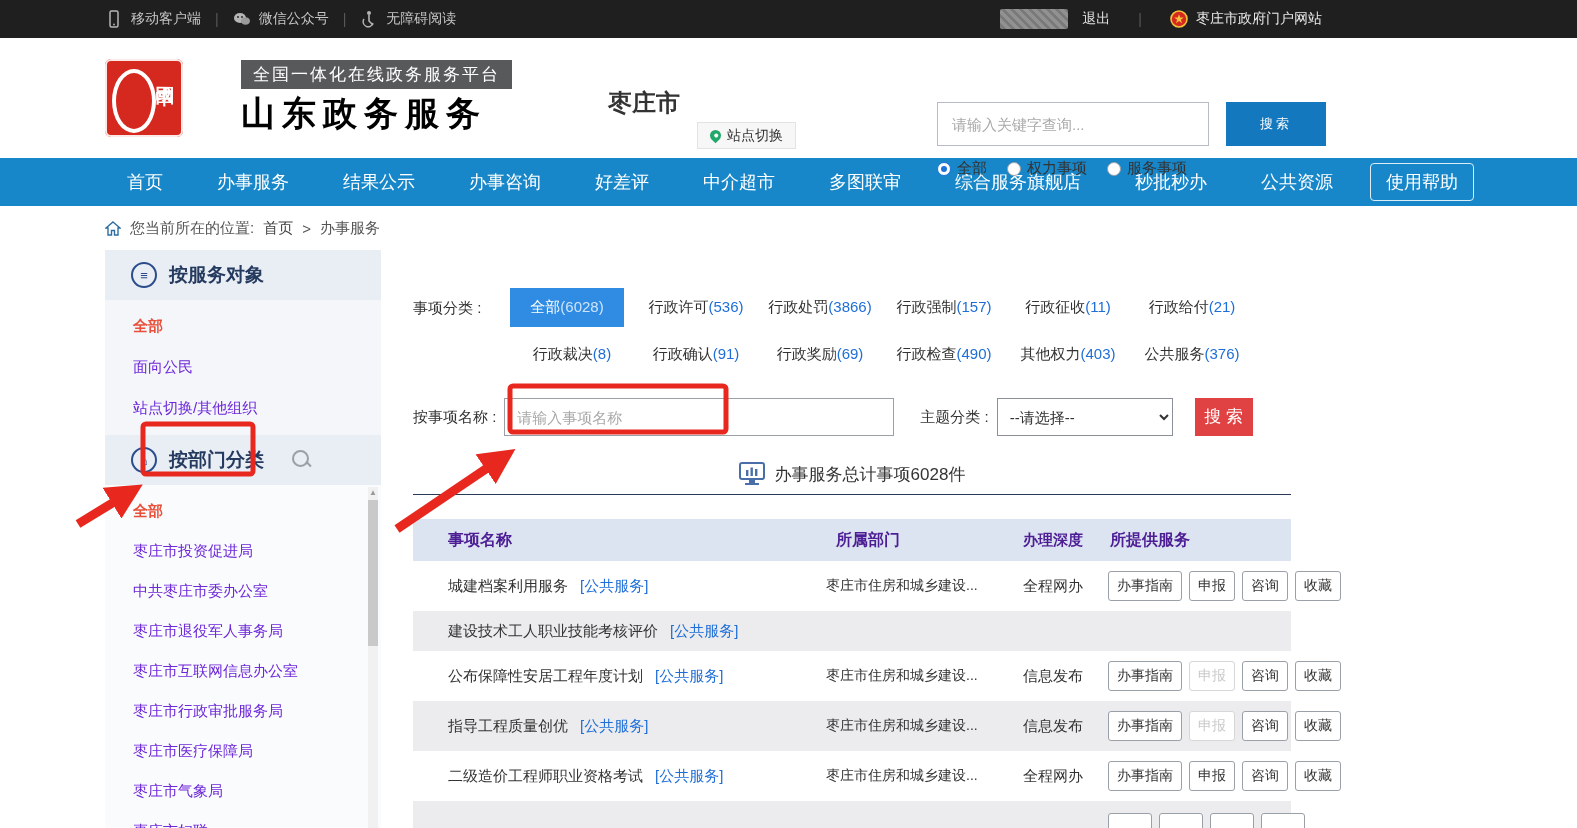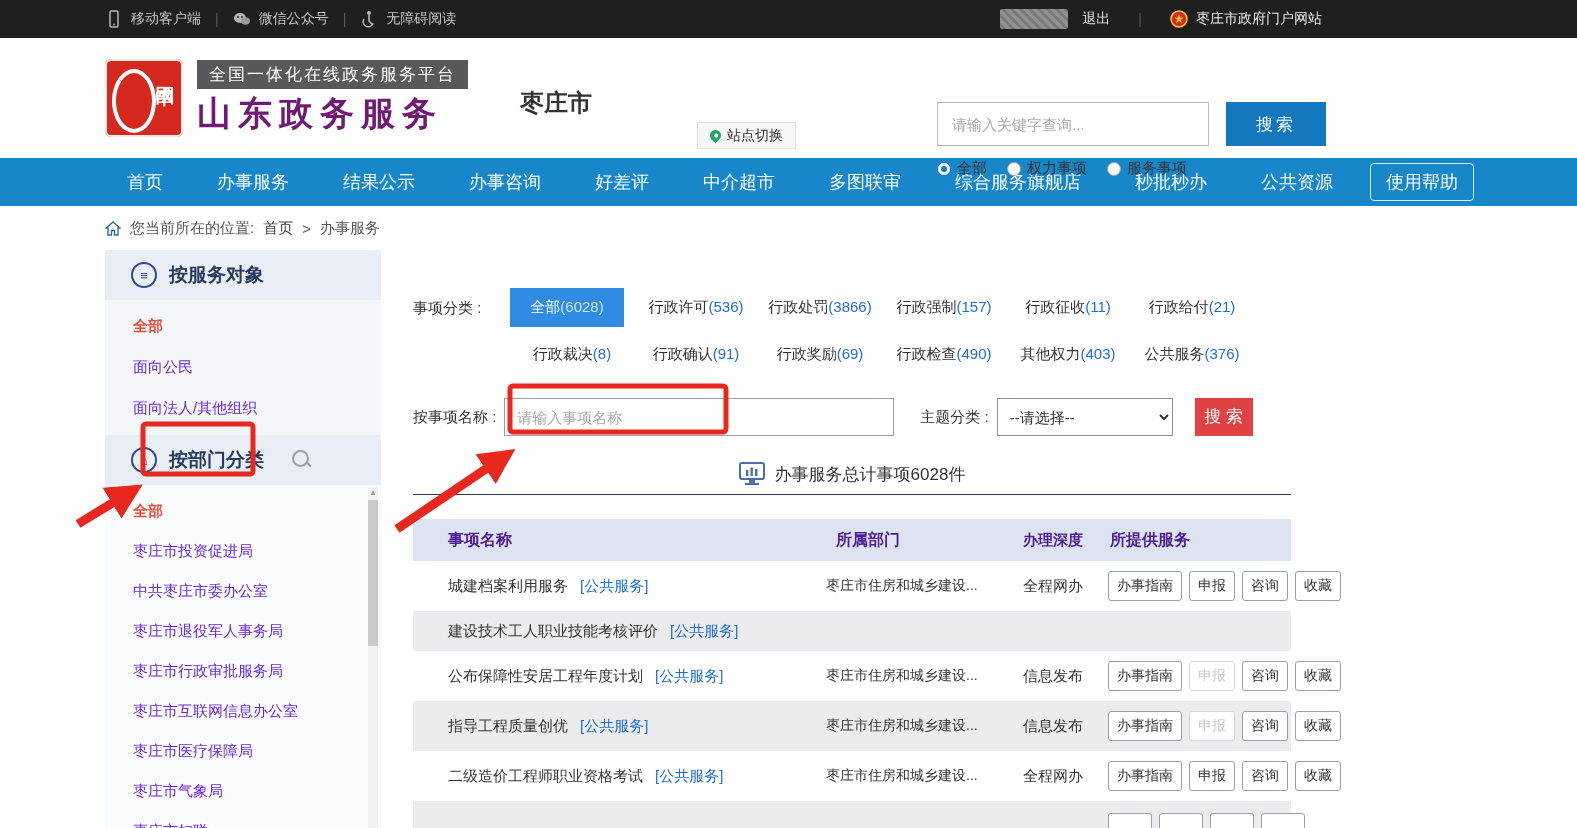--- a/index.html
+++ b/index.html
@@ -14,43 +14,43 @@
   .topbar .sep { color:#585858; margin:0 14px; }
   .topbar-right { margin-left:auto; display:flex; align-items:center; gap:14px; padding-right:255px; }
   .blurname { width:68px; height:20px; border-radius:2px;
     background-image:linear-gradient(45deg,#8b8b8b 25%,#a5a5a5 25% 50%,#8b8b8b 50% 75%,#a5a5a5 75%);
     background-size:9px 9px; opacity:.85; }
   .topbar-right .logout { color:#e2e2e2; }
   .topbar-right .portal { color:#e8e8e8; display:flex; align-items:center; gap:8px; }
   .ticon { width:18px; height:18px; display:inline-block; }
 
   
-  .header { height:120px; position:relative; display:flex; align-items:center; padding-left:105px; }
+  .header { height:120px; position:relative; display:flex; align-items:center; padding-left:105px;gap:44px; }
   .seal { width:78px; height:78px; background:#d5281e; border-radius:6px; position:relative;
     box-shadow:0 0 0 2px #fbe9e7 inset; }
   .seal::before { content:""; position:absolute; left:7px; top:10px; width:36px; height:56px;
     border:4px solid #fff; border-radius:50%; }
   .seal::after { content:"中國"; position:absolute; right:5px; top:12px; width:22px; color:#fff;
     font-size:19px; font-weight:bold; line-height:26px; writing-mode:vertical-rl; text-orientation:upright; }
   .logo-text { margin-left:14px; }
   .banner { display:inline-block; background:#58595b; color:#fff; font-size:17px;
     padding:3px 12px; letter-spacing:2px; }
-  .site-title { font-size:34px; font-weight:bold; color:#701a75; letter-spacing:7px; margin-top:2px; }
+  .site-title { font-size:34px; font-weight:bold; color:#000000; letter-spacing:7px; margin-top:2px; }
   .city { font-size:24px; font-weight:bold; color:#333; margin-left:52px; margin-top:10px; }
   .site-switch { position:absolute; left:697px; top:84px; height:27px; display:flex; align-items:center;
     gap:6px; background:#f7f7f7; border:1px solid #e3e3e3; padding:0 12px; font-size:14px; color:#333; }
   .pin { width:11px; height:11px; background:#21a86a; border-radius:50% 50% 50% 0;
     transform:rotate(-45deg); position:relative; }
   .pin::after{ content:""; position:absolute; left:3.5px; top:3.5px; width:4px; height:4px;
     border-radius:50%; background:#fff; }
   .hsearch-input { position:absolute; left:937px; top:64px; width:272px; height:44px;
     border:1px solid #b6bcc6; font-size:15px; padding-left:14px; color:#333; outline:none; }
   .hsearch-input::placeholder { color:#a9a9a9; }
   .hsearch-btn { position:absolute; left:1226px; top:64px; width:100px; height:44px;
-    background:#1478be; color:#fff; border:none; font-size:17px; letter-spacing:3px; cursor:pointer; }
+    background:#1478be; color:#fff; border:none; font-size:13px; letter-spacing:3px; cursor:pointer; }
   .radio-row { position:absolute; left:937px; top:121px; display:flex; gap:20px;
     font-size:15px; color:#333; align-items:center; }
   .radio { display:flex; align-items:center; gap:6px; }
   .rdot { width:14px; height:14px; border:1px solid #9aa0a8; border-radius:50%; display:inline-block; position:relative; background:#fff; }
   .rdot.on { border:1px solid #1a73d9; }
   .rdot.on::after { content:""; position:absolute; left:3px; top:3px; width:6px; height:6px;
     border-radius:50%; background:#1a73d9; }
 
   
   .nav { height:48px; background:#1787c9; display:flex; align-items:center; padding-left:100px;
@@ -236,35 +236,35 @@
   <div class="content">
 
     <div class="sidebar">
       <div class="side-header">
         <span class="circ-icon">≡</span>
         <span>按服务对象</span>
       </div>
       <div class="obj-list">
         <div class="side-item active">全部</div>
         <div class="side-item">面向公民</div>
-        <div class="side-item">面向法人/其他组织</div>
+        <div class="side-item">站点切换/其他组织</div>
       </div>
       <div class="side-header">
         <span class="circ-icon">⌂</span>
         <span>按部门分类</span>
         <span class="mag"></span>
       </div>
       <div class="dept-wrap">
         <div class="dept-list">
           <div class="side-item active">全部</div>
           <div class="side-item">枣庄市投资促进局</div>
           <div class="side-item">中共枣庄市委办公室</div>
           <div class="side-item">枣庄市退役军人事务局</div>
+          <div class="side-item">枣庄市互联网信息办公室</div>
           <div class="side-item">枣庄市行政审批服务局</div>
-          <div class="side-item">枣庄市互联网信息办公室</div>
           <div class="side-item">枣庄市医疗保障局</div>
           <div class="side-item">枣庄市气象局</div>
           <div class="side-item">枣庄市妇联</div>
         </div>
         <div class="sb-track"></div>
         <div class="sb-arrow">▲</div>
         <div class="sb-thumb"></div>
       </div>
     </div>
 

